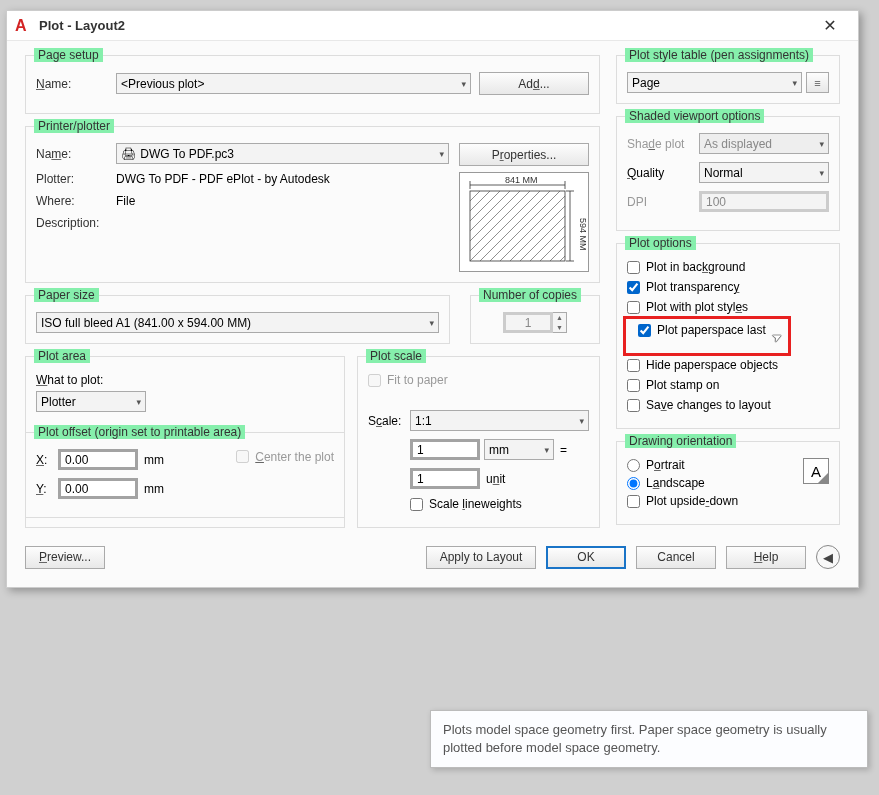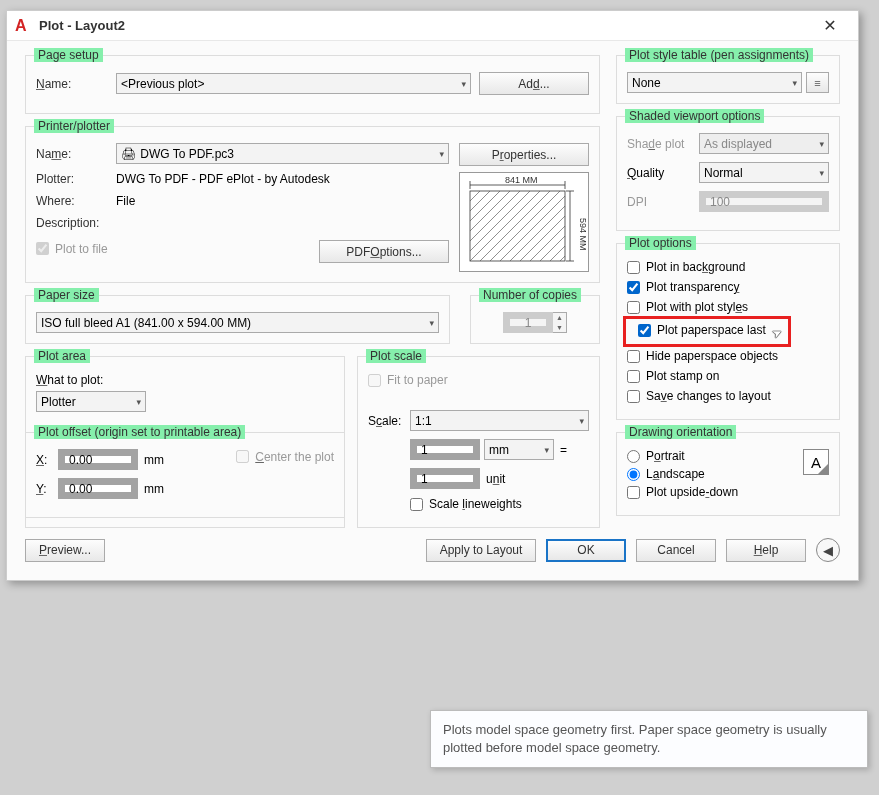--- a/index.html
+++ b/index.html
@@ -95,21 +95,21 @@
     align-items: center;
     justify-content: center;
     font-size: 12px;
     color: #333;
     cursor: pointer;
     padding: 0 4px;
   }
   .btn.primary { border: 2px solid #1a74c7; }
   .textfield {
     height: 21px;
-    border: 7px solid #a3a3a3;
+    border: 3px solid #a3a3a3;
     background: #fff;
     padding: 0 4px;
     display: flex;
     align-items: center;
     font-size: 12px;
   }
   .textfield.disabled { background: #f4f4f4; color: #888; border-color: #ccc; }
   .check {
     display: flex; align-items: center; gap: 6px;
     margin-bottom: 6px;
@@ -240,32 +240,20 @@
               <div class="row">
                 <div class="lbl">Plotter:</div>
                 <div>DWG To PDF - PDF ePlot - by Autodesk</div>
               </div>
               <div class="row">
                 <div class="lbl">Where:</div>
                 <div>File</div>
               </div>
               <div class="row">
                 <div class="lbl">Description:</div>
-              </div>
-              <div class="row" style="margin-top:10px;">
-                <label class="check disabled">
-                  <input type="checkbox" checked="" disabled="" style="">
-                  <span>Plot to file</span>
-                </label>
-                <div style="flex:1;"></div>
-                <div class="btn" style="width:130px;">
-                  <span>PDF </span>
-                    <span class="underline">O</span>
-                    <span>ptions...</span>
-                </div>
               </div>
             </div>
             <div style="width:130px;text-align:right;">
               <div class="btn" style="width:100%;margin-bottom:6px;">
                 P<span class="underline">r</span>operties...
               </div>
               <div class="preview-box">
                 <svg width="128" height="98" viewBox="0 0 128 98">
                   <text x="45" y="10" class="dim-txt">841 MM</text>
                   <line x1="10" y1="12" x2="105" y2="12" stroke="#333" stroke-width="0.8"></line>
@@ -393,21 +381,21 @@
           </div>
         </div>
 
       </div>
 
       <div class="right">
         <div class="group">
           <div class="group-title">Plot style table (pen assignments)</div>
           <div style="display:flex;gap:4px;">
             <div class="combo" style="flex:1;">
-              <span>None</span>
+              <span>Page</span>
                 <span class="arrow">▾</span>
             </div>
             <div class="small-icon-btn">≡</div>
           </div>
         </div>
 
         <div class="group">
           <div class="group-title">Shaded viewport options</div>
           <div class="row">
             <div style="width:72px;color:#999;">Sha<span class="underline">d</span>e plot</div>
@@ -439,21 +427,21 @@
             </label>
           <label class="check">
               <input type="checkbox" checked="" style="">
               <span>Plot transparenc<span class="underline">y</span></span>
             </label>
           <label class="check">
               <input type="checkbox" style="">
               <span>Plot with plot styl<span class="underline">e</span>s</span>
             </label>
           <div class="red-highlight">
-            <label class="check" style="margin-bottom:5px;padding-left:10px;">
+            <label class="check" style="margin-bottom:14px;padding-left:10px;">
               <input type="checkbox" checked="" style="">
                 <span>Plot paperspace last</span>
             </label>
             <span class="cursor-arrow">➤</span>
           </div>
           <label class="check">
               <input type="checkbox" style="">
               <span>Hide paperspace ob<span class="underline">j</span>ects</span>
             </label>
           <label class="check">

